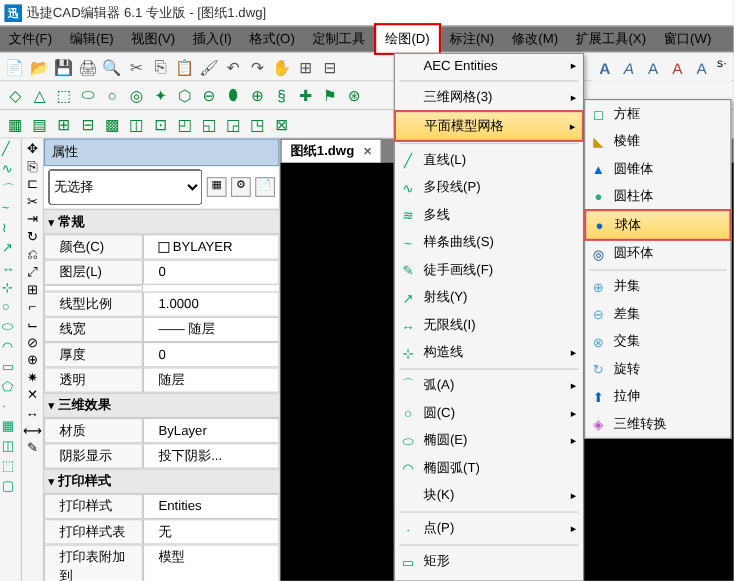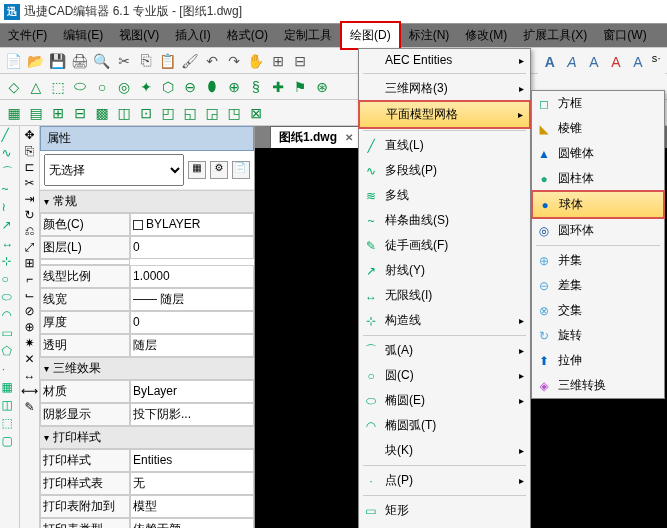--- a/index.html
+++ b/index.html
@@ -14,29 +14,29 @@
 .tb{width:20px;height:20px;display:flex;align-items:center;justify-content:center;font-size:14px;color:#555;border:1px solid transparent}
 .main{display:flex;height:428px}
 .leftbar{width:20px;background:#f5f5f5;border-right:1px solid #ccc;display:flex;flex-direction:column;gap:2px;padding:2px;align-items:center}
 .leftbar .lb{width:16px;height:16px;color:#0a6;font-size:12px}
 .bottombar{width:20px;background:#f5f5f5;border-right:1px solid #ccc;display:flex;flex-direction:column;gap:2px;padding:2px;align-items:center}
 .proppanel{width:215px;background:#fff;border-right:1px solid #999}
 .prophdr{background:#bfd4e8;border:1px solid #7a9ac0;padding:3px 6px;font-weight:normal}
 .proprow{display:flex;align-items:center;padding:3px 4px;border-bottom:1px solid #eee;gap:4px}
 .proprow select{flex:1;font-size:12px;height:32px}
 .propbtn{width:18px;height:18px;border:1px solid #999;background:#f5f5f5;text-align:center;font-size:10px}
-.propsection{background:#e8e8e8;font-weight:normal;padding:2px 4px;border-top:1px solid #ccc;border-bottom:1px solid #ccc;display:flex;align-items:center}
+.propsection{background:#e8e8e8;font-weight:bold;padding:2px 4px;border-top:1px solid #ccc;border-bottom:1px solid #ccc;display:flex;align-items:center}
 .propsection::before{content:"▾";margin-right:4px;font-size:10px}
 .propgrid{display:table;width:100%}
 .propgrid .pr{display:table-row}
-.propgrid .pc{display:table-cell;border:1px solid #ccc;padding:2px 2px;background:#fff}
+.propgrid .pc{display:table-cell;border:1px solid #ccc;padding:2px 13px;background:#fff}
 .propgrid .pc.k{width:90px;background:#f8f8f8}
 .propgrid .pc .sq{display:inline-block;width:10px;height:10px;border:1px solid #333;margin-right:3px;vertical-align:middle}
 .canvas{flex:1;background:#808080;position:relative}
-.tab{position:absolute;top:0;left:15px;background:#fff;border:1px solid #666;padding:2px 8px;display:flex;align-items:center;gap:4px;font-weight:bold}
+.tab{position:absolute;top:0;left:0;background:#fff;border:1px solid #666;padding:2px 8px;display:flex;align-items:center;gap:4px;font-weight:bold}
 .tab .x{font-size:10px;color:#666;margin-left:4px}
 .drawing{position:absolute;top:22px;left:0;right:0;bottom:0;background:#000}
 .dropdown{position:absolute;top:48px;left:358px;width:173px;background:#f5f5f5;border:1px solid #888;box-shadow:2px 2px 4px rgba(0,0,0,.3);z-index:10}
 .dropdown .di{display:flex;align-items:center;padding:4px 18px 4px 26px;position:relative;cursor:default}
 .dropdown .di.sep{height:1px;background:#ccc;margin:2px 4px;padding:0}
 .dropdown .di .ico{position:absolute;left:4px;width:16px;height:16px;display:flex;align-items:center;justify-content:center;font-size:12px;color:#0a6}
 .dropdown .di .arr{position:absolute;right:6px;font-size:10px}
 .dropdown .di.hl{background:linear-gradient(#ffe9a8,#ffd768);border:2px solid #d9534f;margin:-1px}
 .submenu{position:absolute;top:90px;left:531px;width:134px;background:#f5f5f5;border:1px solid #888;box-shadow:2px 2px 4px rgba(0,0,0,.3);z-index:11}
 .submenu .si{display:flex;align-items:center;padding:4px 6px 4px 26px;position:relative}

